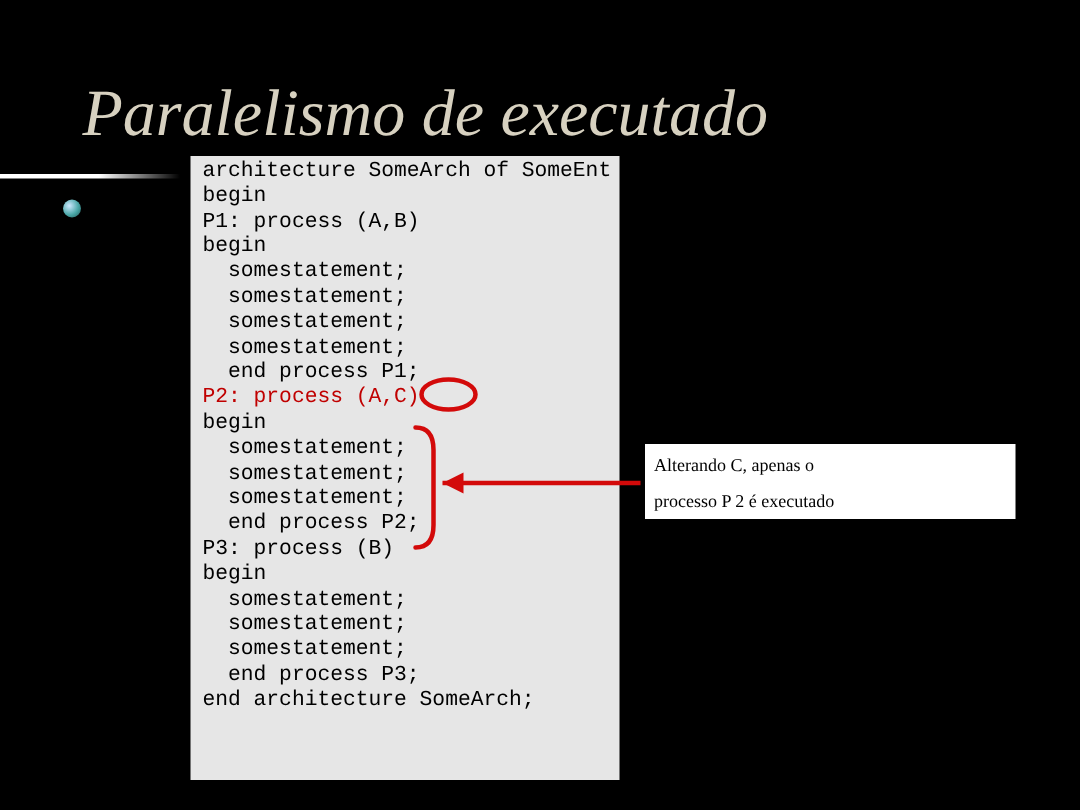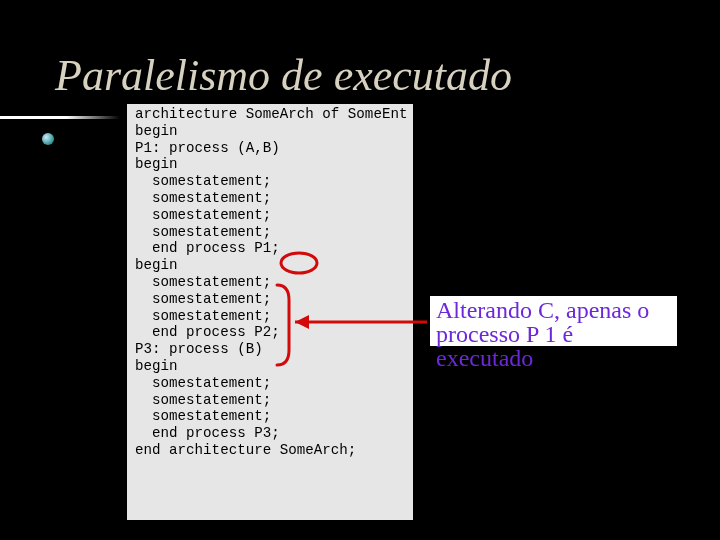--- a/index.html
+++ b/index.html
@@ -68,23 +68,23 @@
     height: 540px;
     pointer-events: none;
   }
   .callout {
     position: absolute;
     left: 430px;
     top: 296px;
     width: 247px;
     height: 50px;
     background: #fff;
-    color: #6d28d9;
+    color: #000000;
     font-family: "Times New Roman", Times, serif;
-    font-size: 24px;
+    font-size: 12px;
     line-height: 24px;
     padding: 2px 6px;
     box-sizing: border-box;
   }
 </style>
 </head>
 <body>
 
 <div class="slide">
 
@@ -94,20 +94,21 @@
 
   <div class="code-box"><span>architecture SomeArch of SomeEnt is
 begin
 P1: process (A,B)
 begin
   somestatement;
   somestatement;
   somestatement;
   somestatement;
   end process P1;
+</span><span class="p2-highlight">P2: process (A,C)
 </span><span>begin
   somestatement;
   somestatement;
   somestatement;
   end process P2;
 P3: process (B)
 begin
   somestatement;
   somestatement;
   somestatement;
@@ -116,16 +117,16 @@
 
   <svg class="annotations" width="720" height="540" viewBox="0 0 720 540">
     <ellipse cx="299" cy="263" rx="18" ry="10" fill="none" stroke="#d30a0a" stroke-width="3"></ellipse>
     <path d="M277 285 Q289 285 289 300 L289 350 Q289 365 277 365" fill="none" stroke="#d30a0a" stroke-width="3" stroke-linecap="round"></path>
     <line x1="427" y1="322" x2="295" y2="322" stroke="#d30a0a" stroke-width="3"></line>
     <polygon points="295,322 309,315 309,329" fill="#d30a0a"></polygon>
   </svg>
 
   <div class="callout">
     <span>Alterando C, apenas o</span><br>
-    <span>processo P 1 é executado</span>
+    <span>processo P 2 é executado</span>
   </div>
 
 </div>
 
 </body></html>

